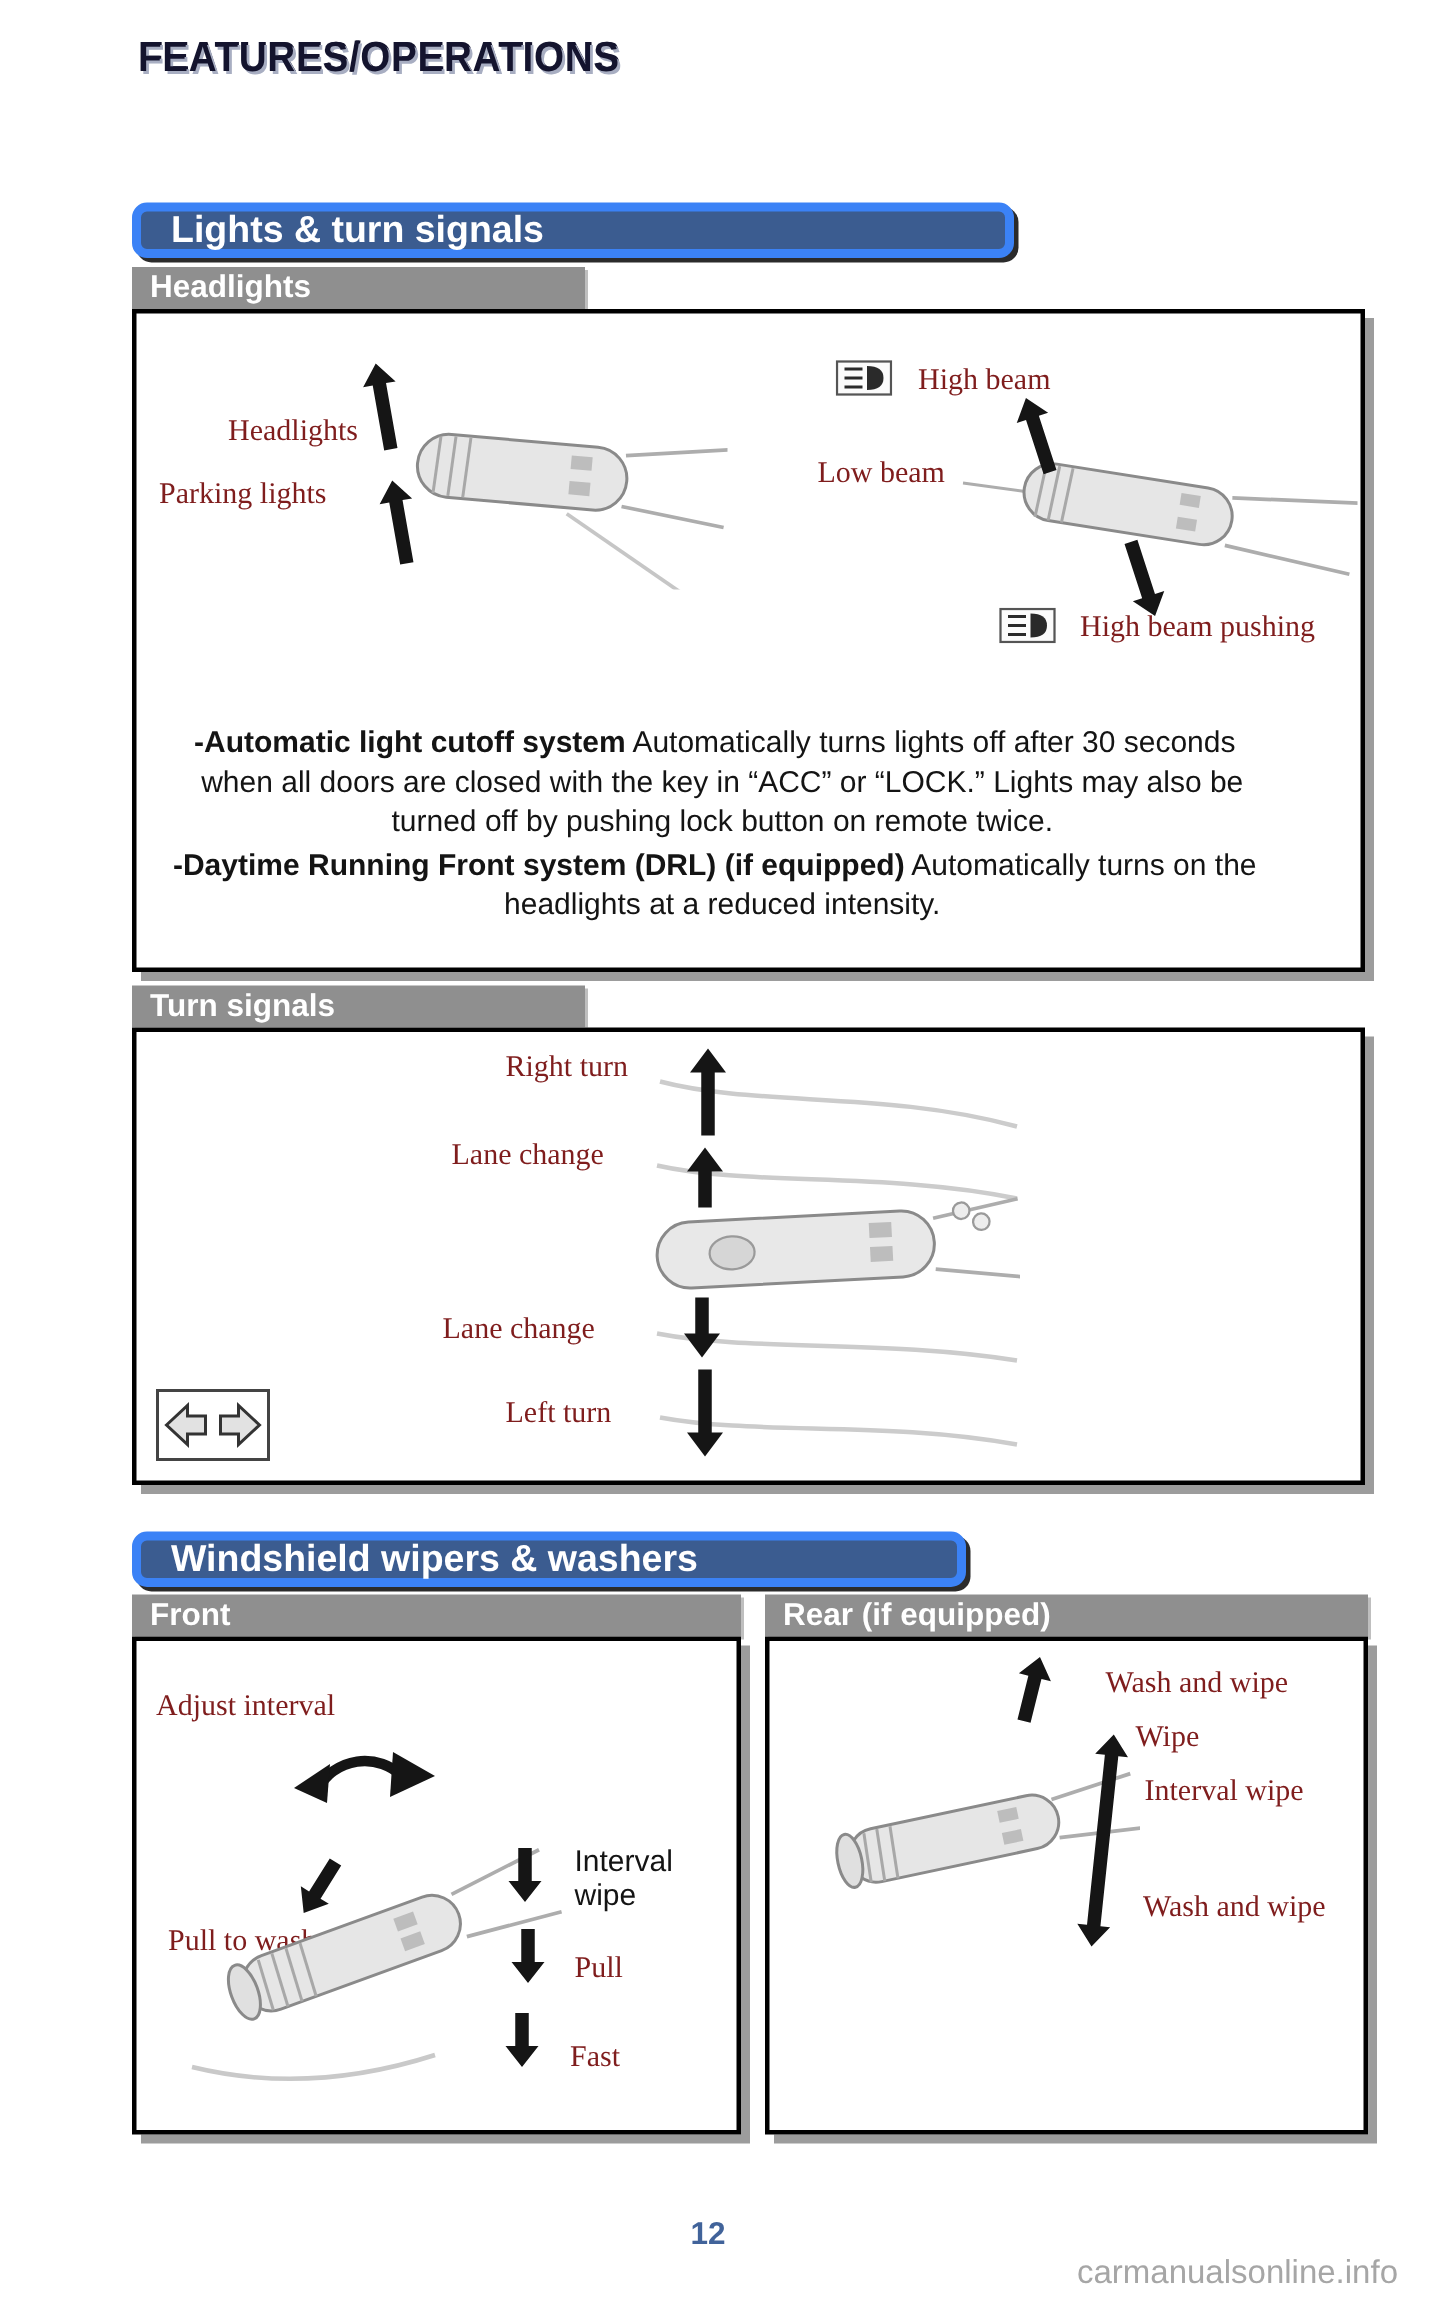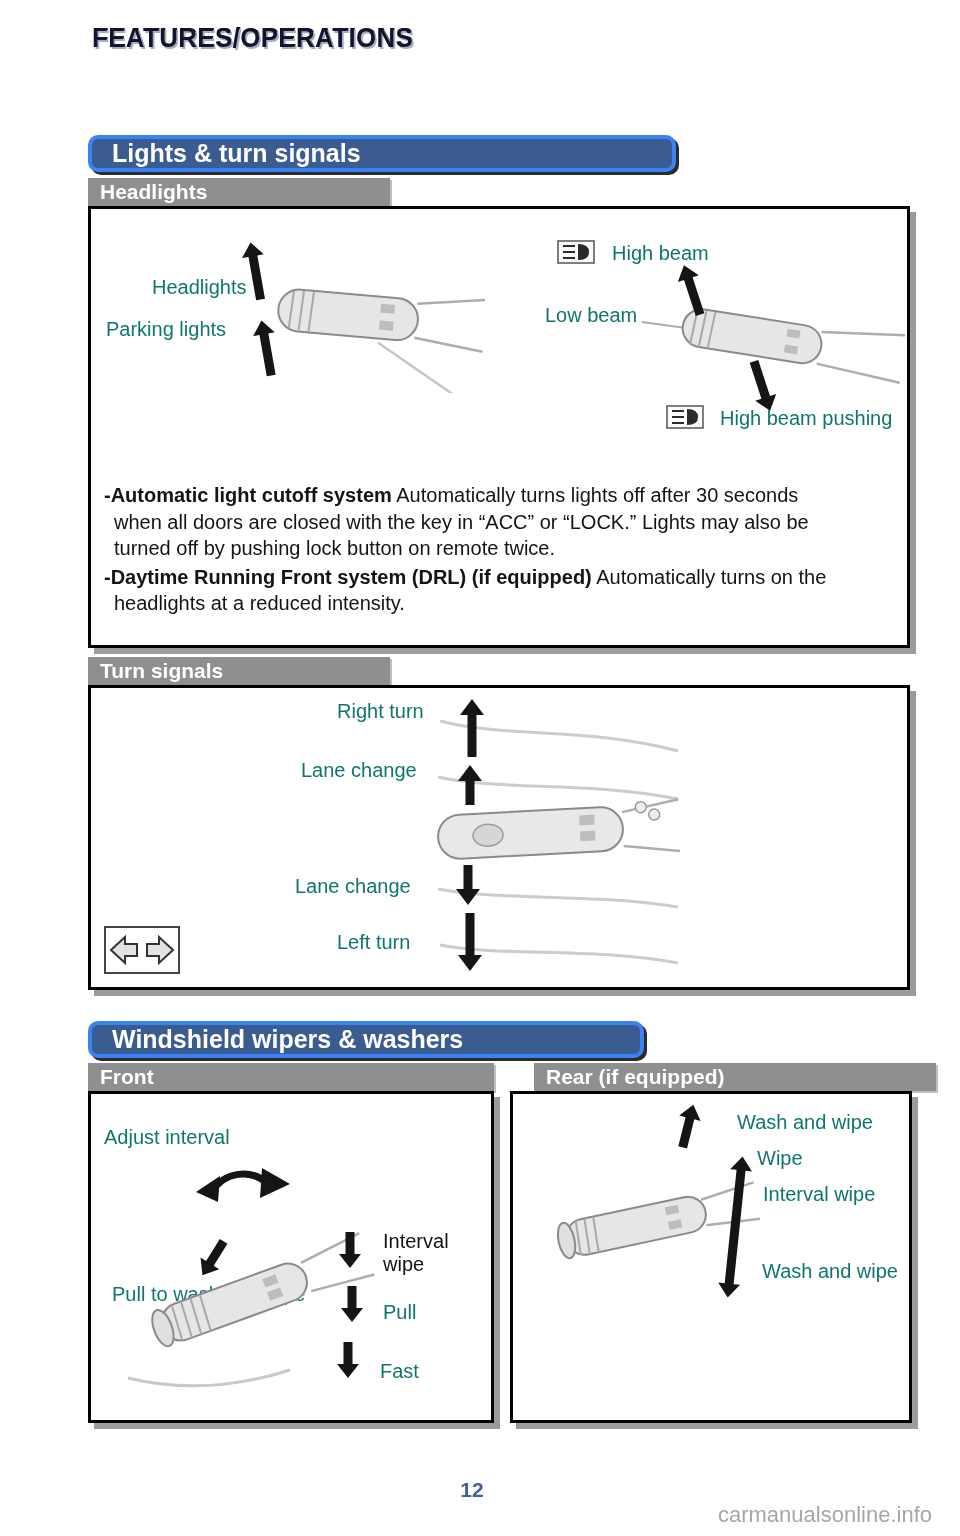--- a/index.html
+++ b/index.html
@@ -8,37 +8,37 @@
     font-family:"Liberation Sans","DejaVu Sans",sans-serif;color:#141414;
   }
   .abs{position:absolute;}
   .page-header{
     font-size:28px;font-weight:bold;color:#14142e;
     transform:scaleX(0.92);transform-origin:left top;
     text-shadow:2px 2px 0 #a8aec2, 1px 0 0 #14142e;
     letter-spacing:0.5px;white-space:nowrap;
   }
   .bar-blue{
-    background:#3b5c90;border:4px solid #3b82f6;border-radius:10px;
+    background:#3b5c90;border:6px solid #3b82f6;border-radius:10px;
     box-shadow:3px 3px 0 #2b2b2b;
     color:#ffffff;font-weight:bold;font-size:25px;
     display:flex;align-items:center;padding-left:20px;box-sizing:border-box;
   }
   .bar-gray{
     background:#8f8f8f;color:#ffffff;font-weight:bold;font-size:21px;
     display:flex;align-items:center;padding-left:12px;box-sizing:border-box;
     box-shadow:2px 2px 0 rgba(0,0,0,0.25);
   }
   .panel{
     border:3px solid #000000;background:#ffffff;box-sizing:border-box;
     box-shadow:6px 6px 0 #9c9c9c;
   }
-  .lbl{font-size:20px;color:#0f766e;white-space:nowrap;line-height:22px;}
+  .lbl{font-size:20px;color:#7f1d1d;white-space:nowrap;line-height:22px;font-family:Liberation Serif, serif;}
   .lbl-wrap{font-size:20px;color:#141414;line-height:23px;}
-  .note{font-size:20px;line-height:26.5px;color:#141414;}
+  .note{font-size:20px;line-height:26.5px;color:#141414;text-align:center;}
   .note p{margin:0 0 2px 0;padding-left:10px;text-indent:-10px;}
   .note b{font-weight:bold;}
   .page-num{font-size:21px;font-weight:bold;color:#41639a;text-align:center;}
   .watermark{font-size:22px;color:#a6a6a6;white-space:nowrap;}
 </style>
 </head>
 <body>
 
 <div class="page">
 
@@ -188,21 +188,21 @@
     <path d="M28 228 C85 242 140 236 190 220" stroke="#c9c9c9" stroke-width="3" fill="none"></path>
     <path d="M112 42 A36 36 0 0 1 168 34" stroke="#151515" stroke-width="7" fill="none"></path>
     <polygon points="162,18 190,34 160,48" fill="#151515"></polygon>
     <polygon points="118,52 96,42 120,26" fill="#151515"></polygon>
     <path d="M112 128 l-11 -14 h6.5 v-26 h9 v26 h6.5 z" fill="#151515" transform="rotate(32 112 110)"></path>
     <path d="M250 118 l-11 -14 h6.5 v-22 h9 v22 h6.5 z" fill="#151515"></path>
     <path d="M252 172 l-11 -14 h6.5 v-22 h9 v22 h6.5 z" fill="#151515"></path>
     <path d="M248 228 l-11 -14 h6.5 v-22 h9 v22 h6.5 z" fill="#151515"></path>
   </svg>
 
-  <div class="abs bar-gray" style="left:510px;top:1063px;width:402px;height:28px;margin-left:24px;">
+  <div class="abs bar-gray" style="left:510px;top:1063px;width:402px;height:28px;">
     <span>Rear (if equipped)</span>
   </div>
   <div class="abs panel" style="left:510px;top:1091px;width:402px;height:332px;"></div>
 
   <div class="abs lbl" style="left:737px;top:1111px;">Wash and wipe</div>
   <div class="abs lbl" style="left:757px;top:1147px;">Wipe</div>
   <div class="abs lbl" style="left:763px;top:1183px;">Interval wipe</div>
   <div class="abs lbl" style="left:762px;top:1260px;">Wash and wipe</div>
 
   <svg class="abs" style="left:520px;top:1098px;" width="240" height="215" viewBox="0 0 240 215">

